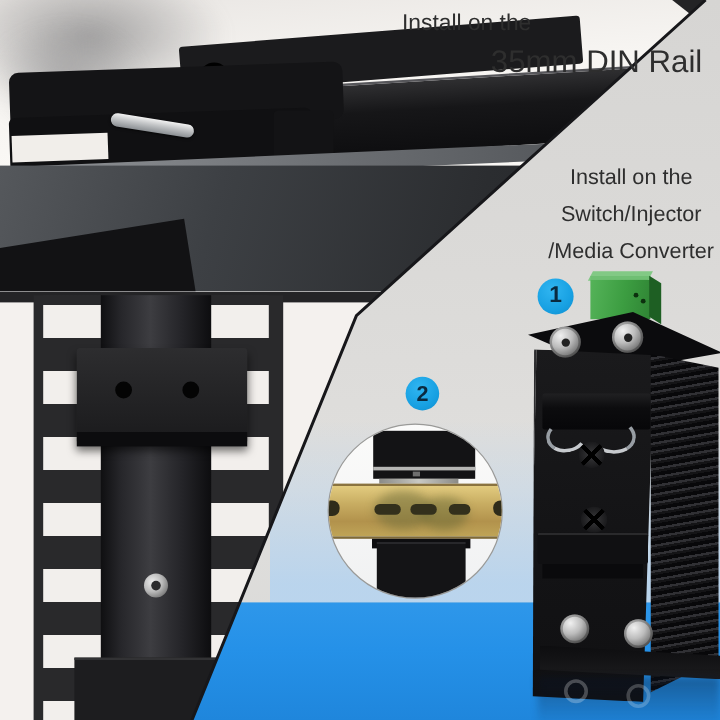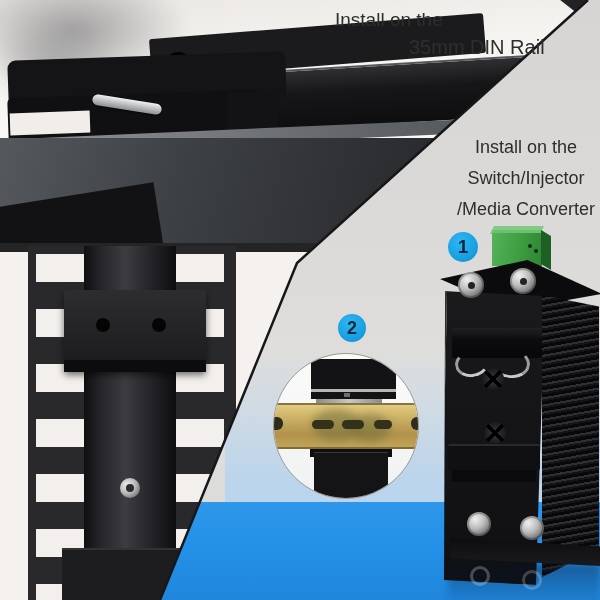--- a/index.html
+++ b/index.html
@@ -137,21 +137,21 @@
   
   .badge{border-radius:50%;display:flex;align-items:center;justify-content:center;
     background:radial-gradient(circle at 40% 32%,#30b5f1 0%,#17a0e2 62%,#0f8ccc 100%);
     color:#0a2a40;font-weight:bold;}
   .badge1{left:448px;top:232px;width:30px;height:30px;font-size:19px;}
   .badge2{left:338px;top:314px;width:28px;height:28px;font-size:18px;}
 
   
   .cap{color:#2e2e2e;white-space:nowrap;}
   .cap-top1{left:335px;top:9px;font-size:19px;}
-  .cap-top2{left:409px;top:36px;font-size:20px;}
+  .cap-top2{left:409px;top:36px;font-size:26px;}
   .cap-right{left:450px;top:132px;width:152px;text-align:center;font-size:18px;line-height:31px;color:#2e2e2e;}
 </style>
 </head>
 <body>
 
 <div id="canvas">
 
   <div class="abs blue-wash"></div>
   <div class="abs banner"></div>
 

